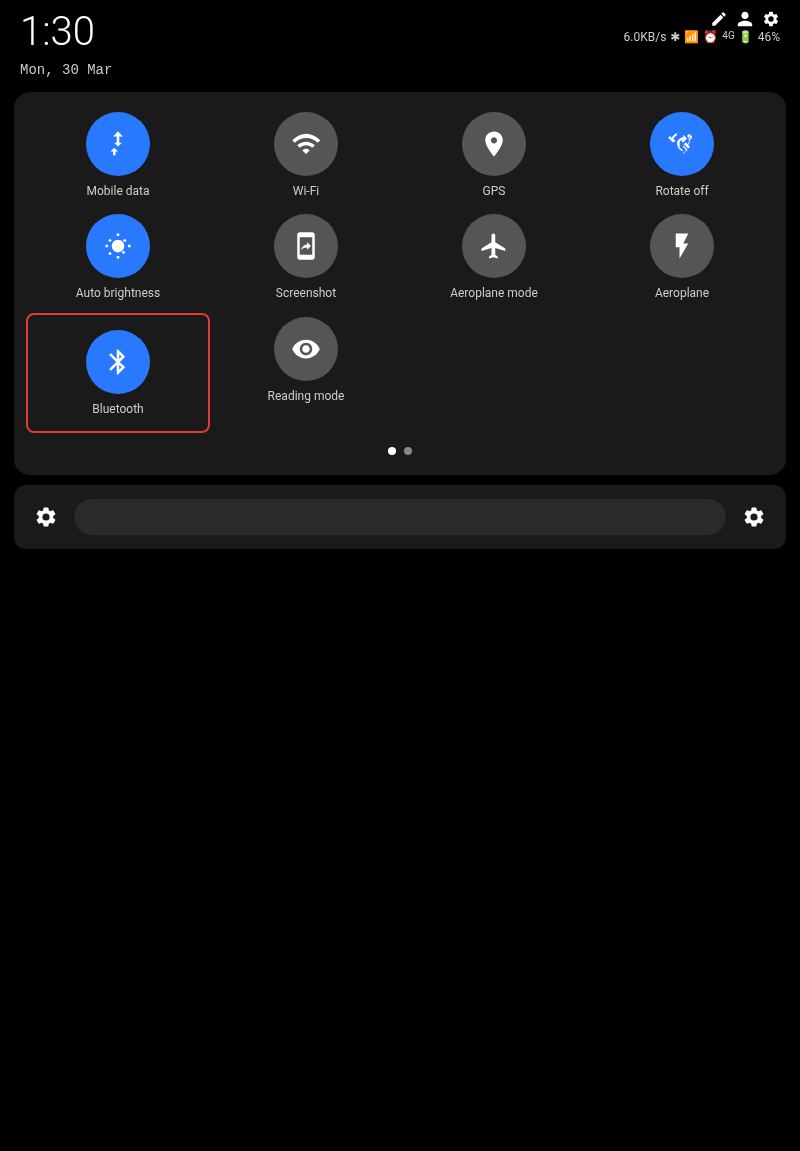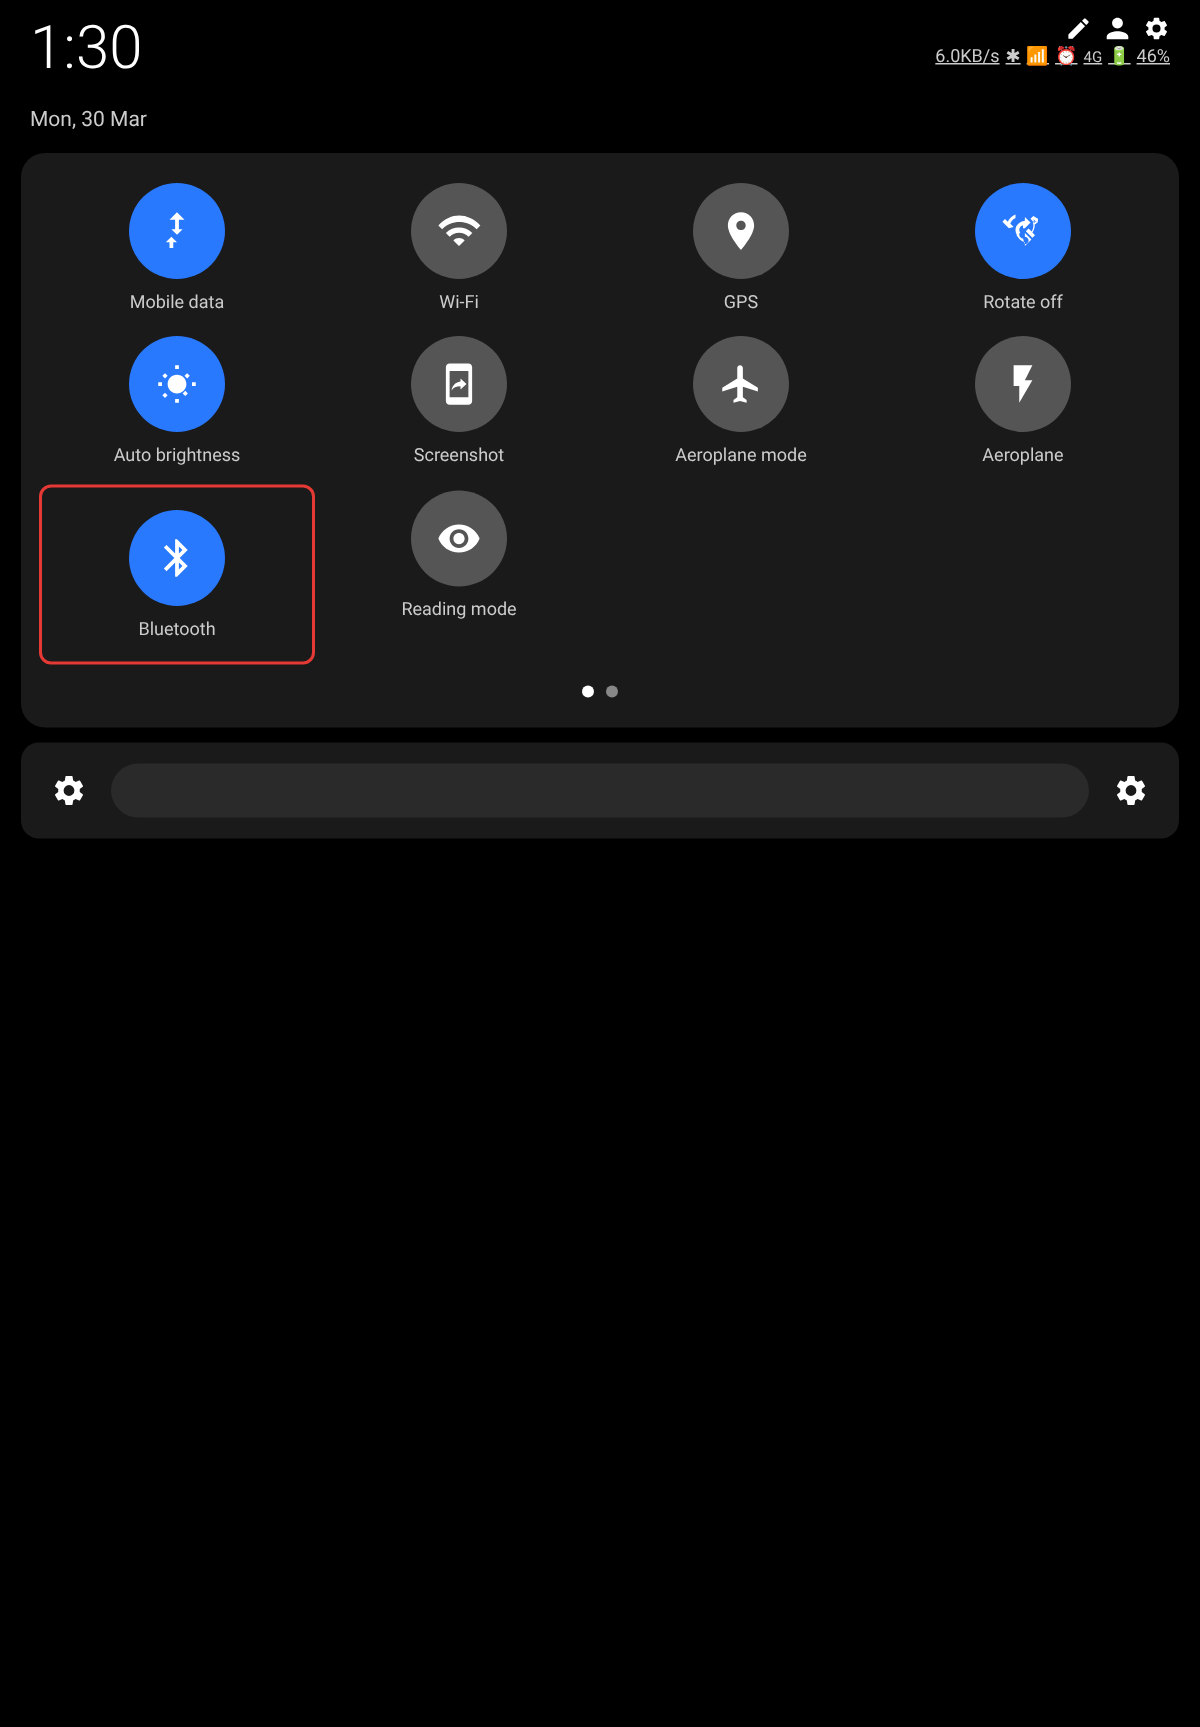--- a/index.html
+++ b/index.html
@@ -21,40 +21,40 @@
       background: #000;
     }
     .status-time {
       font-size: 40px;
       font-weight: 300;
       line-height: 1.1;
     }
     .status-date {
       font-size: 14px;
       color: #ccc;
-      margin-top: 18px;
+      margin-top: 8px;
+      font-family: Liberation Mono, monospace;
     }
     .status-right {
       display: flex;
       flex-direction: column;
       align-items: flex-end;
       gap: 2px;
     }
     .status-icons {
       display: flex;
       align-items: center;
       gap: 8px;
     }
     .status-info {
       font-size: 12px;
       color: #ccc;
       display: flex;
-      align-items: flex-end;
+      align-items: flex-start;
       gap: 4px;
-      text-decoration: underline;
     }
 
     
     .qs-panel {
       margin: 8px 14px;
       background: #1a1a1a;
       border-radius: 16px;
       padding: 16px 12px 20px 12px;
     }
 

